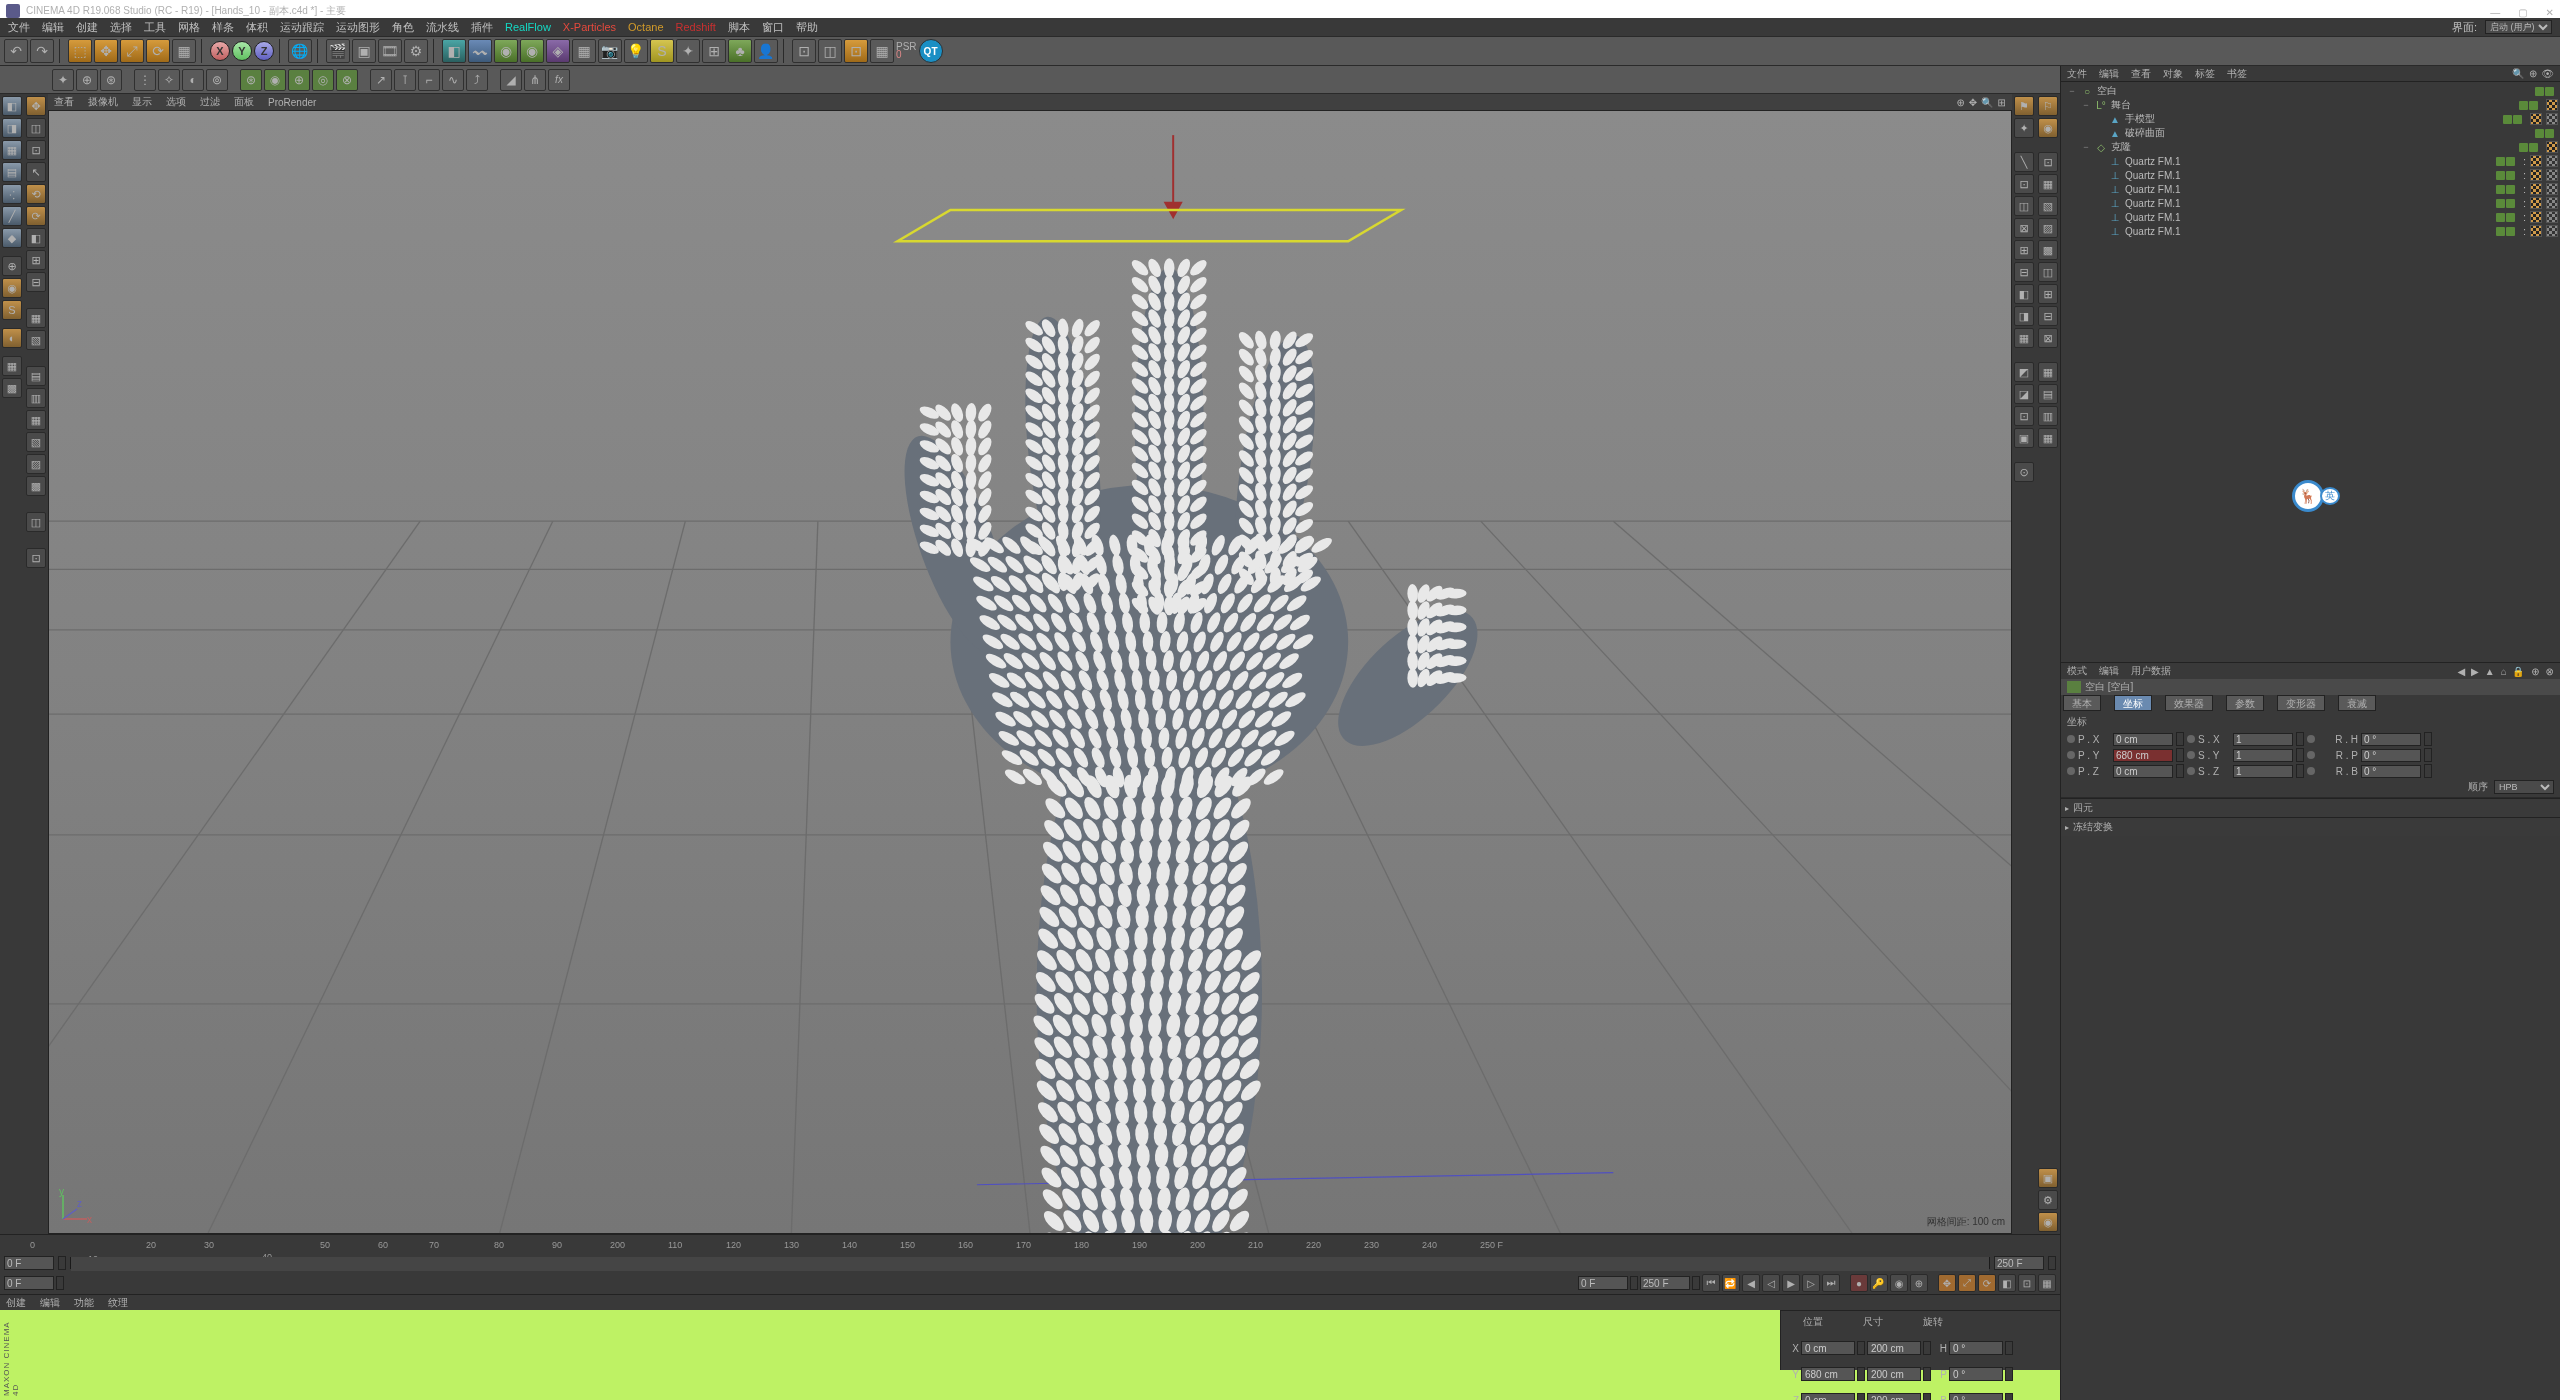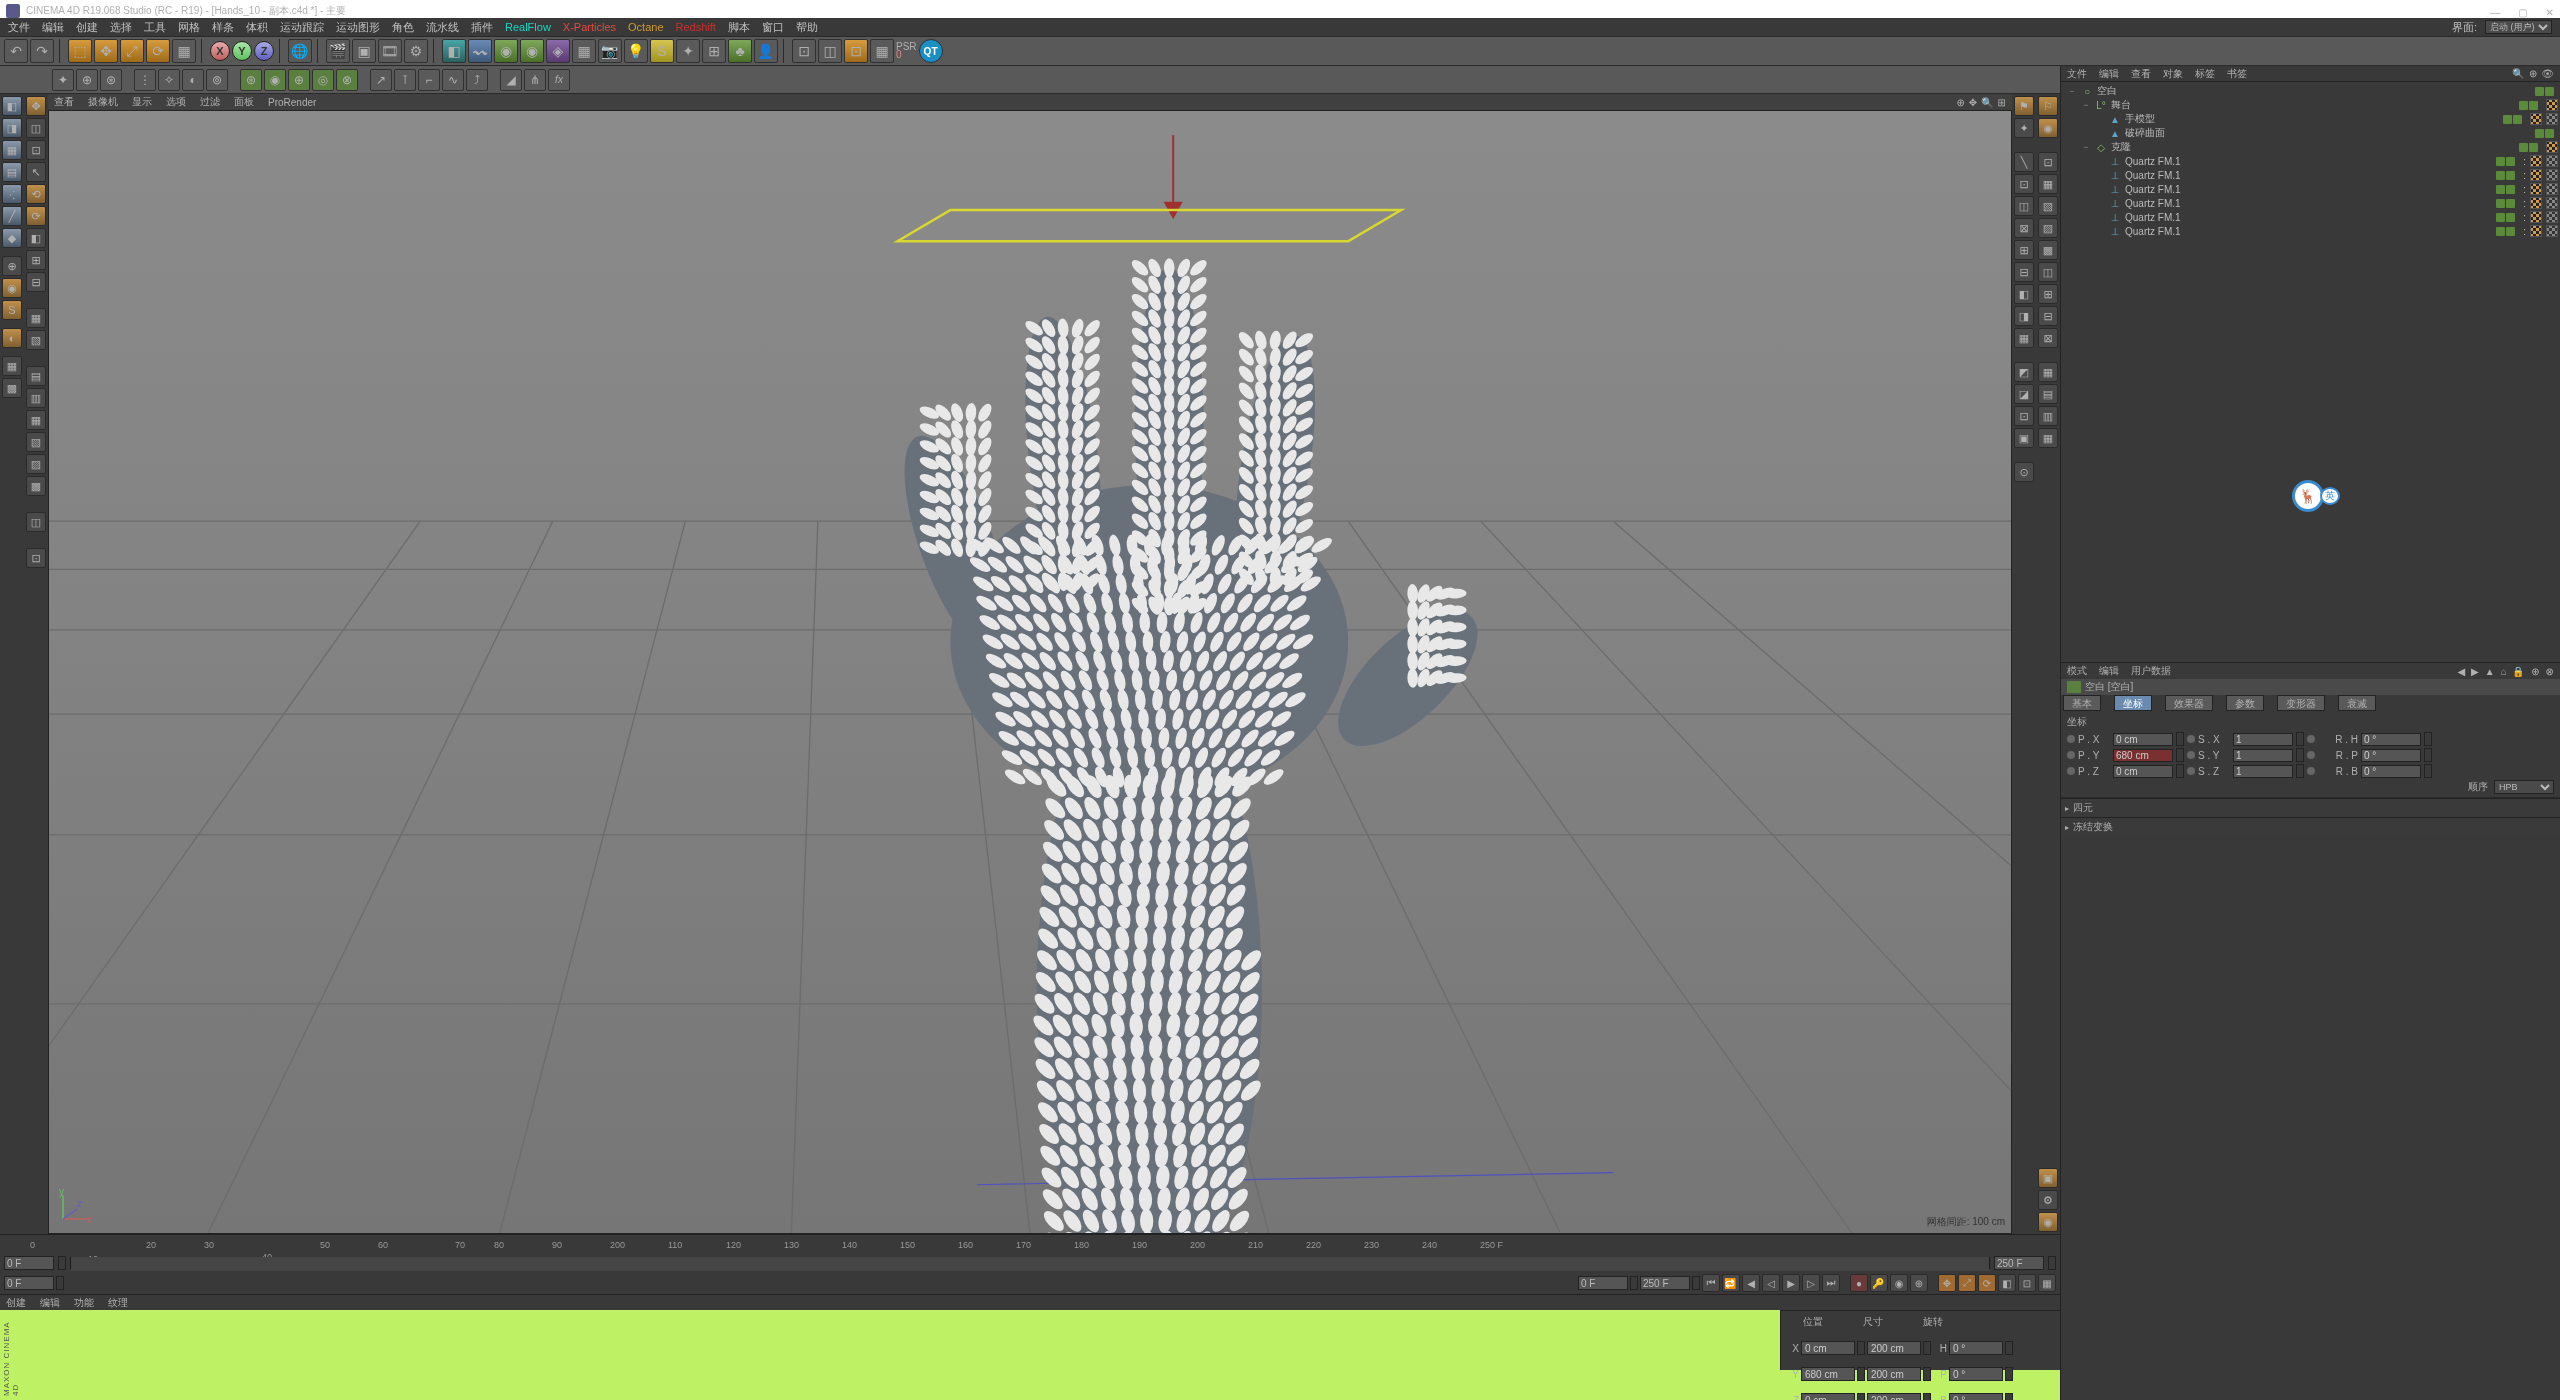--- a/index.html
+++ b/index.html
@@ -1232,21 +1232,21 @@
       </div>
 
       <div class="timeline" id="timeline">
           <span class="tick" style="left: 30px;">0</span>
           <span class="tick" style="left: 88px; margin-top: 28px;">10</span>
           <span class="tick" style="left: 146px;">20</span>
           <span class="tick" style="left: 204px;">30</span>
           <span class="tick" style="left: 262px; margin-top: 24px;">40</span>
           <span class="tick" style="left: 320px;">50</span>
           <span class="tick" style="left: 378px;">60</span>
-          <span class="tick" style="left: 455px;">70</span>
+          <span class="tick" style="left: 429px;">70</span>
           <span class="tick" style="left: 494px;">80</span>
           <span class="tick" style="left: 552px;">90</span>
           <span class="tick" style="left: 610px;">200</span>
           <span class="tick" style="left: 668px;">110</span>
           <span class="tick" style="left: 726px;">120</span>
           <span class="tick" style="left: 784px;">130</span>
           <span class="tick" style="left: 842px; text-align: right;">140</span>
           <span class="tick" style="left: 900px;">150</span>
           <span class="tick" style="left: 958px;">160</span>
           <span class="tick" style="left: 1016px;">170</span>

